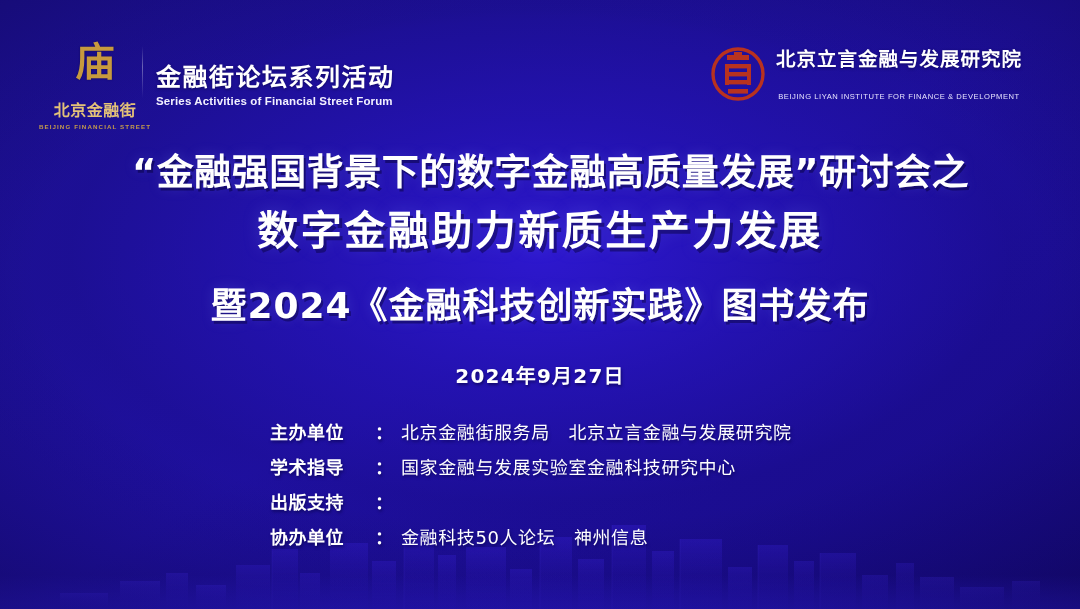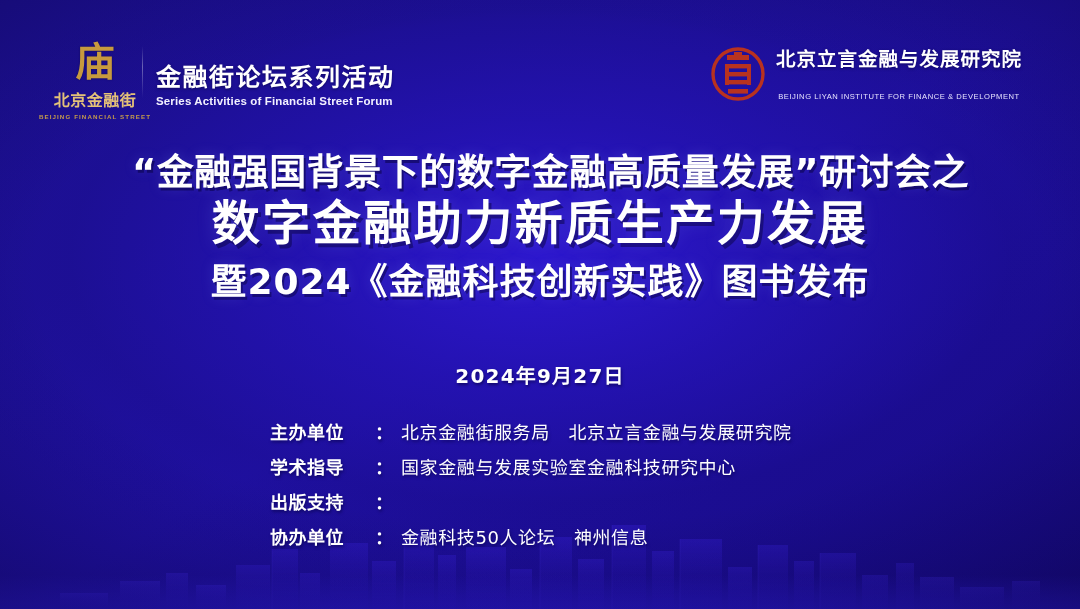--- a/index.html
+++ b/index.html
@@ -61,21 +61,21 @@
   }
   .bjfs-glyph {
     font-family:"DejaVu Serif","Liberation Serif",serif;
     font-size:40px; line-height:1;
     font-weight:700;
     color:#c79a3e;
     text-shadow:0 0 2px rgba(0,0,0,0.35);
     letter-spacing:0;
   }
   .bjfs-cn {
-    margin-top:5px;
+    margin-top:15px;
     font-family:"DejaVu Serif","Liberation Serif",serif;
     font-size:16px; font-weight:700; letter-spacing:0.5px;
     color:#e3c178;
     white-space:nowrap;
   }
   .bjfs-en {
     margin-top:2px;
     font-size:6.2px; letter-spacing:1.1px; font-weight:700;
     color:#c49a4c;
     white-space:nowrap;
@@ -131,28 +131,29 @@
   }
   .title-1 {
     font-family:"DejaVu Sans","Liberation Sans",sans-serif;
     font-size:37px; font-weight:700; color:#ffffff;
     letter-spacing:0.5px; line-height:1.22;
     text-shadow:2px 3px 0 rgba(10,2,70,0.55), 0 0 14px rgba(140,160,255,0.20);
     white-space:nowrap;
     padding-left:21px;
   }
   .title-2 {
+    margin-top:12px;
     font-family:"DejaVu Serif","Liberation Serif",serif;
-    font-size:48px; font-weight:700; color:#ffffff;
+    font-size:41px; font-weight:700; color:#ffffff;
     letter-spacing:2.5px; line-height:1.18;
     text-shadow:3px 4px 0 rgba(10,2,70,0.5), 0 0 18px rgba(150,170,255,0.22);
     white-space:nowrap;
   }
   .title-3 {
-    margin-top:8px;
+    margin-top:28px;
     font-family:"DejaVu Sans","Liberation Sans",sans-serif;
     font-size:36px; font-weight:700; color:#ffffff;
     letter-spacing:1px; line-height:1.2;
     text-shadow:2px 3px 0 rgba(10,2,70,0.5), 0 0 14px rgba(140,160,255,0.20);
     white-space:nowrap;
   }
 
   .event-date {
     position:absolute; top:360px; left:0; right:0;
     text-align:center;

